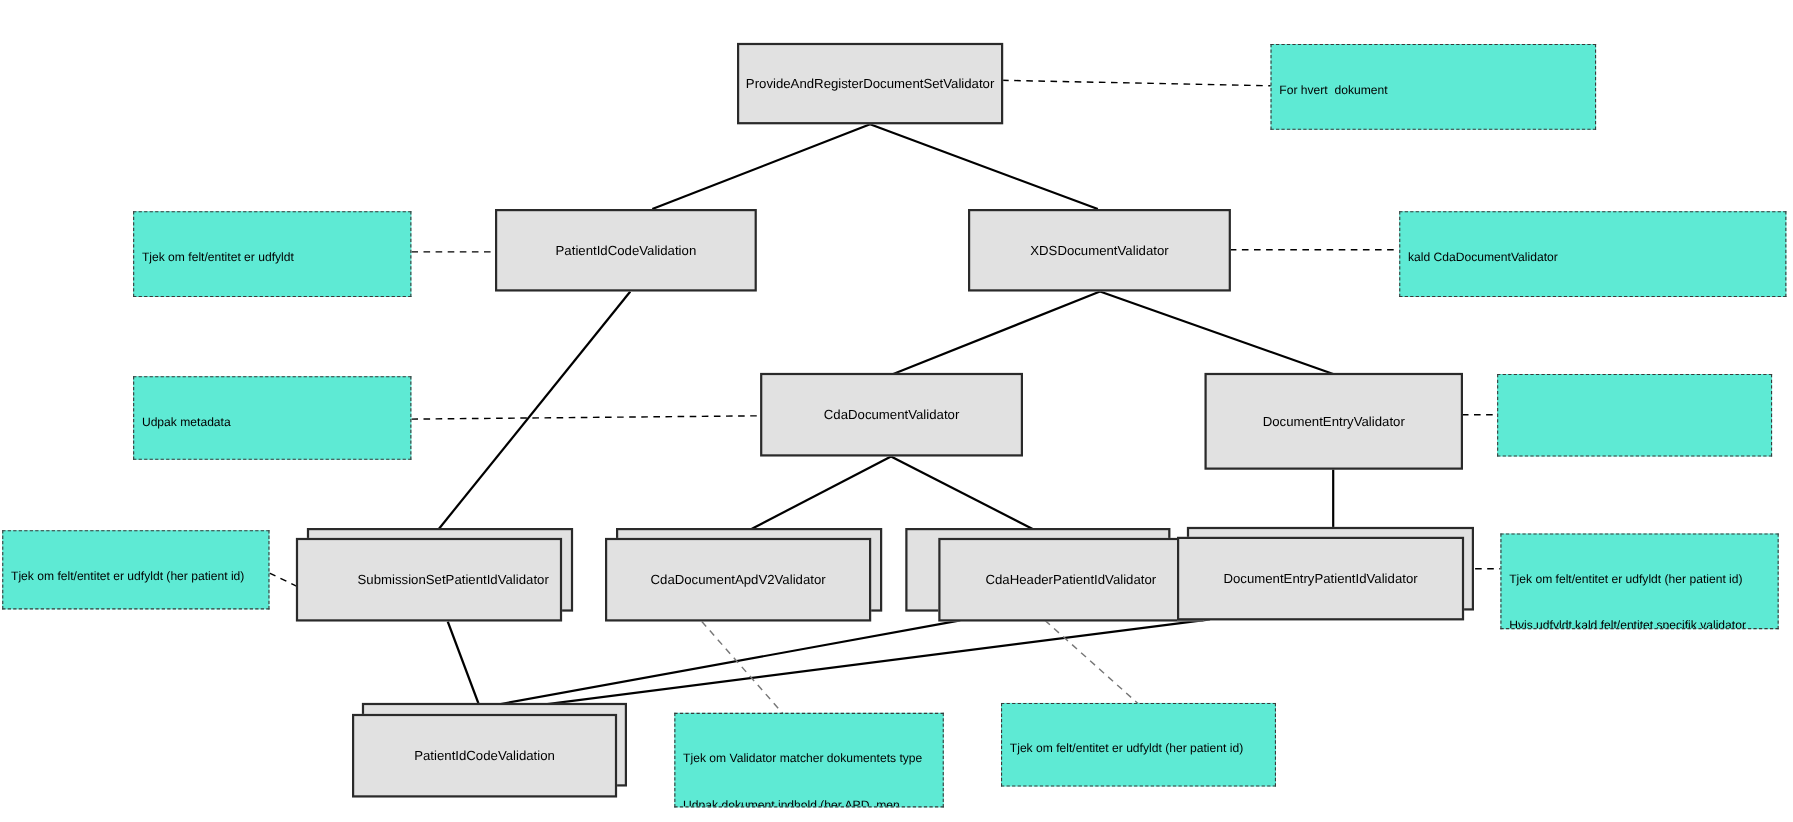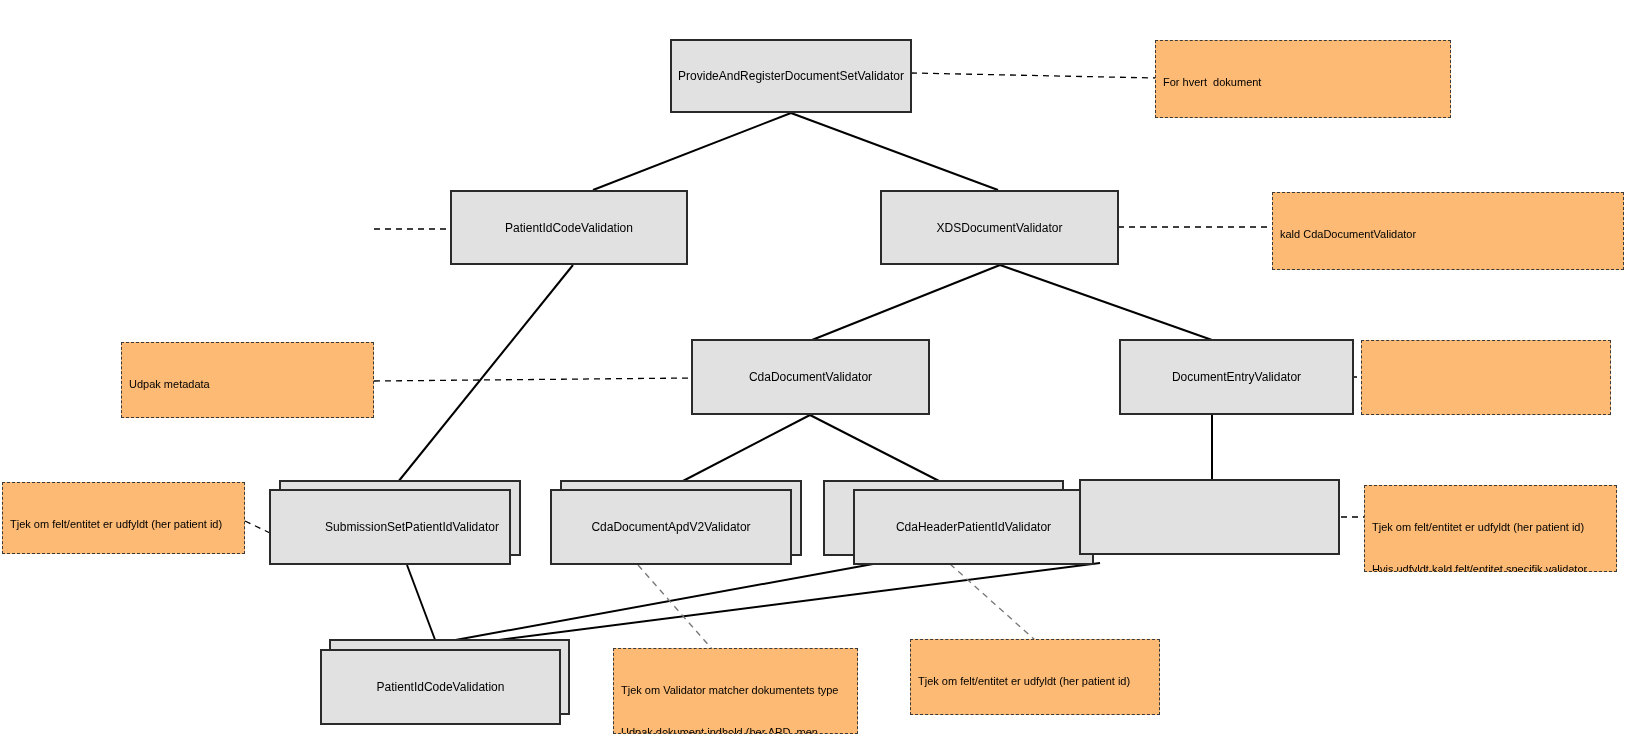--- a/index.html
+++ b/index.html
@@ -10,21 +10,21 @@
   .node {
     position: absolute; background: #e1e1e1; border: 2px solid #2a2a2a;
     display: flex; align-items: center; justify-content: center;
     font-size: 12px; color: #000; text-align: center; box-sizing: border-box;
   }
   .node-back {
     position: absolute; background: #e1e1e1; border: 2px solid #2a2a2a;
     box-sizing: border-box;
   }
   .note {
-    position: absolute; background: #fdba74; border: 1px dashed #3a3a3a;
+    position: absolute; background: #5eead4; border: 1px dashed #3a3a3a;
     font-size: 11px; line-height: 14px; color: #000; padding: 6px 7px;
     white-space: pre; box-sizing: border-box; overflow: hidden;
   }
   .ln { min-height: 14px; }
 </style>
 </head>
 <body>
 
 <div id="canvas">
 
@@ -57,20 +57,24 @@
     <span>ProvideAndRegisterDocumentSetValidator</span>
   </div>
   <div class="note" style="left:1155px; top:40px; width:296px; height:78px;">
     <div class="ln">For hvert  dokument</div>
     <div class="ln">    kald DocumentValidator</div>
     
     
     
   </div>
 
+  <div class="note" style="left:121px; top:192px; width:253px; height:78px;">
+    <div class="ln">Tjek om felt/entitet er udfyldt</div>
+    <div class="ln">Hvis udfyldt kald felt/entitet specifik validator</div>
+  </div>
   <div class="node" style="left:450px; top:190px; width:238px; height:75px;">
     <span>PatientIdCodeValidation</span>
   </div>
   <div class="node" style="left:880px; top:190px; width:239px; height:75px;">
     <span>XDSDocumentValidator</span>
   </div>
   <div class="note" style="left:1272px; top:192px; width:352px; height:78px;">
     <div class="ln">kald CdaDocumentValidator</div>
     <div class="ln">kald DocumentEntryValidator</div>
     
@@ -78,21 +82,21 @@
   </div>
 
   <div class="note" style="left:121px; top:342px; width:253px; height:76px;">
     <div class="ln">Udpak metadata</div>
     
     
   </div>
   <div class="node" style="left:691px; top:339px; width:239px; height:76px;">
     <span>CdaDocumentValidator</span>
   </div>
-  <div class="node" style="left:1095px; top:339px; width:235px; height:76px;margin-left:24px;">
+  <div class="node" style="left:1095px; top:339px; width:235px; height:88px;">
     <span>DocumentEntryValidator</span>
   </div>
   <div class="note" style="left:1361px; top:340px; width:250px; height:75px;"></div>
 
   <div class="note" style="left:2px; top:482px; width:243px; height:72px;">
     <div class="ln">Tjek om felt/entitet er udfyldt (her patient id)</div>
     
   </div>
 
   <div class="node-back" style="left:279px; top:480px; width:242px; height:76px;"></div>
@@ -104,20 +108,23 @@
   <div class="node" style="left:550px; top:489px; width:242px; height:76px;">
     <span>CdaDocumentApdV2Validator</span>
   </div>
 
   <div class="node-back" style="left:823px; top:480px; width:241px; height:76px;"></div>
   <div class="node" style="left:813px; top:489px; width:241px; height:76px;margin-left:40px;">
     <span>CdaHeaderPatientIdValidator</span>
   </div>
 
   <div class="node-back" style="left:1079px; top:479px; width:261px; height:76px;"></div>
+  <div class="node" style="left:1070px; top:488px; width:261px; height:76px;">
+    <span>DocumentEntryPatientIdValidator</span>
+  </div>
 
   <div class="note" style="left:1364px; top:485px; width:253px; height:87px;">
     <div class="ln">Tjek om felt/entitet er udfyldt (her patient id)</div>
     <div class="ln">Hvis udfyldt kald felt/entitet specifik validator</div>
   </div>
 
   <div class="node-back" style="left:329px; top:639px; width:241px; height:76px;"></div>
   <div class="node" style="left:320px; top:649px; width:241px; height:76px;">
     <span>PatientIdCodeValidation</span>
   </div>

